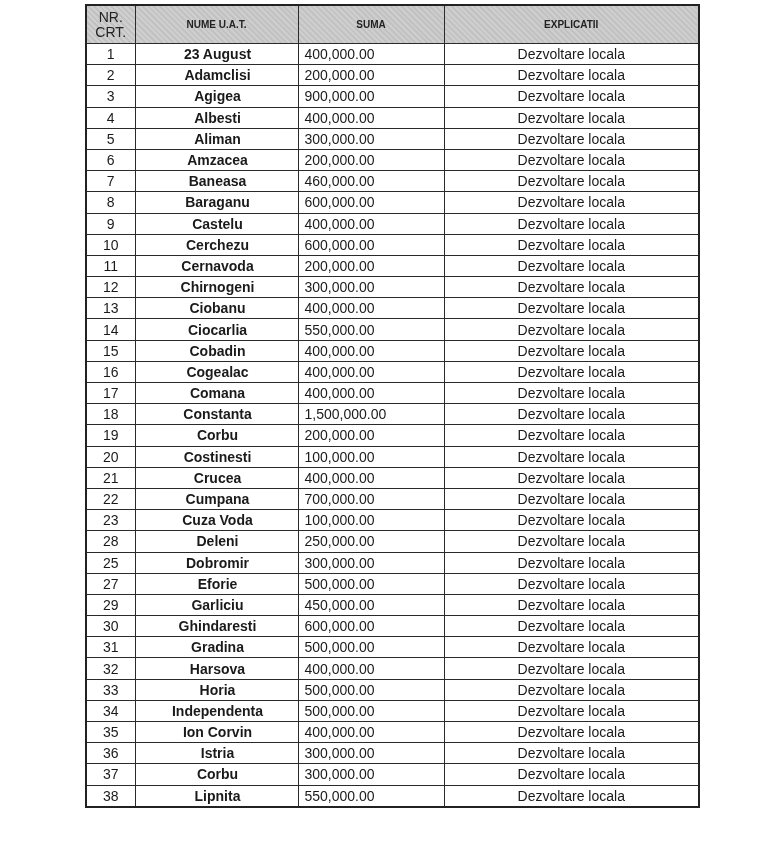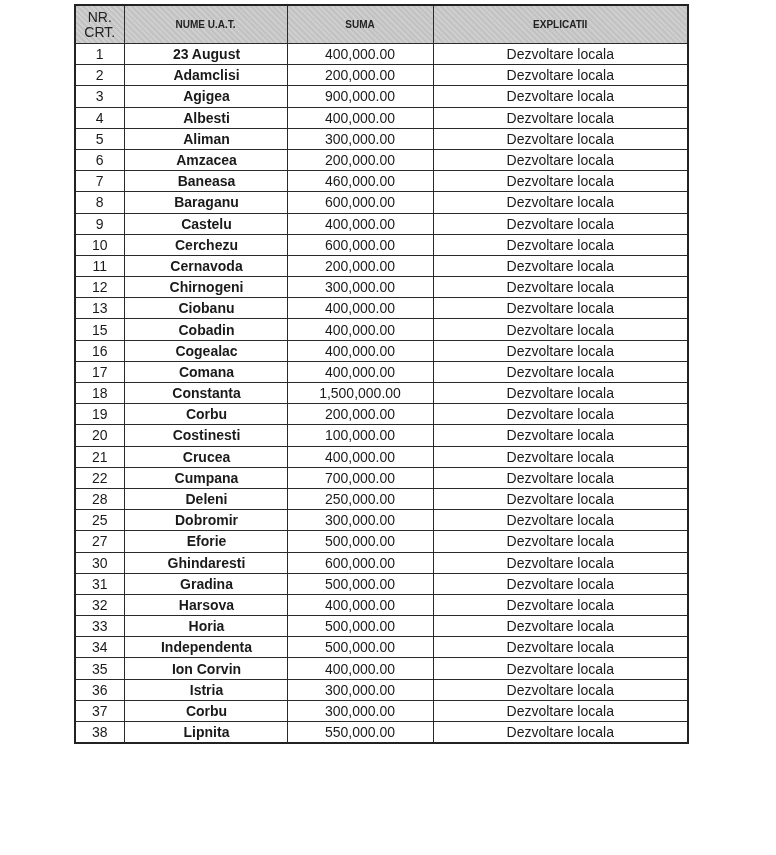--- a/index.html
+++ b/index.html
@@ -1,19 +1,19 @@
 <!DOCTYPE html>
 <html><head>
   <meta charset="utf-8">
   <style>
     html, body { margin: 0; padding: 0; background: #ffffff; }
     body { width: 776px; height: 855px; position: relative; overflow: hidden; }
     table.doc {
       position: absolute;
-      left: 74px;
+      left: 85px;
       top: 4px;
       width: 613px;
       border-collapse: collapse;
       table-layout: fixed;
       color: #1a1a1a;
       padding-left: 12px;
     }
     table.doc col.c-nr { width: 49px; }
     table.doc col.c-name { width: 163px; }
     table.doc col.c-sum { width: 146px; }
@@ -38,21 +38,21 @@
     table.doc thead th.h-nr { font-weight: normal; font-size: 14px; padding: 0 2px; }
     table.doc thead th.h-nr span { display: block; }
     table.doc tbody td {
       height: 20.2px;
       font-family: "Liberation Sans", sans-serif;
       font-size: 14px;
       line-height: 20px;
     }
     table.doc tbody td.nr { text-align: center; padding: 0 2px; }
     table.doc tbody td.name { font-weight: bold; text-align: center; padding-left: 8px; }
-    table.doc tbody td.sum { text-align: center; padding-right: 6px; }
+    table.doc tbody td.sum { text-align: left; padding-right: 6px; }
     table.doc tbody td.exp { text-align: center; }
     table.doc { border: 2px solid #222; }
   </style>
 </head>
 <body>
 
 <table class="doc">
   <colgroup>
     <col class="c-nr">
       <col class="c-name">
@@ -143,20 +143,26 @@
         <td class="sum">300,000.00</td>
         <td class="exp">Dezvoltare locala</td>
       </tr>
       <tr>
         <td class="nr">13</td>
         <td class="name">Ciobanu</td>
         <td class="sum">400,000.00</td>
         <td class="exp">Dezvoltare locala</td>
       </tr>
       <tr>
+        <td class="nr">14</td>
+        <td class="name">Ciocarlia</td>
+        <td class="sum">550,000.00</td>
+        <td class="exp">Dezvoltare locala</td>
+      </tr>
+      <tr>
         <td class="nr">15</td>
         <td class="name">Cobadin</td>
         <td class="sum">400,000.00</td>
         <td class="exp">Dezvoltare locala</td>
       </tr>
       <tr>
         <td class="nr">16</td>
         <td class="name">Cogealac</td>
         <td class="sum">400,000.00</td>
         <td class="exp">Dezvoltare locala</td>
@@ -191,35 +197,47 @@
         <td class="sum">400,000.00</td>
         <td class="exp">Dezvoltare locala</td>
       </tr>
       <tr>
         <td class="nr">22</td>
         <td class="name">Cumpana</td>
         <td class="sum">700,000.00</td>
         <td class="exp">Dezvoltare locala</td>
       </tr>
       <tr>
+        <td class="nr">23</td>
+        <td class="name">Cuza Voda</td>
+        <td class="sum">100,000.00</td>
+        <td class="exp">Dezvoltare locala</td>
+      </tr>
+      <tr>
         <td class="nr">28</td>
         <td class="name">Deleni</td>
         <td class="sum">250,000.00</td>
         <td class="exp">Dezvoltare locala</td>
       </tr>
       <tr>
         <td class="nr">25</td>
         <td class="name">Dobromir</td>
         <td class="sum">300,000.00</td>
         <td class="exp">Dezvoltare locala</td>
       </tr>
       <tr>
         <td class="nr">27</td>
         <td class="name">Eforie</td>
         <td class="sum">500,000.00</td>
+        <td class="exp">Dezvoltare locala</td>
+      </tr>
+      <tr>
+        <td class="nr">29</td>
+        <td class="name">Garliciu</td>
+        <td class="sum">450,000.00</td>
         <td class="exp">Dezvoltare locala</td>
       </tr>
       <tr>
         <td class="nr">30</td>
         <td class="name">Ghindaresti</td>
         <td class="sum">600,000.00</td>
         <td class="exp">Dezvoltare locala</td>
       </tr>
       <tr>
         <td class="nr">31</td>

